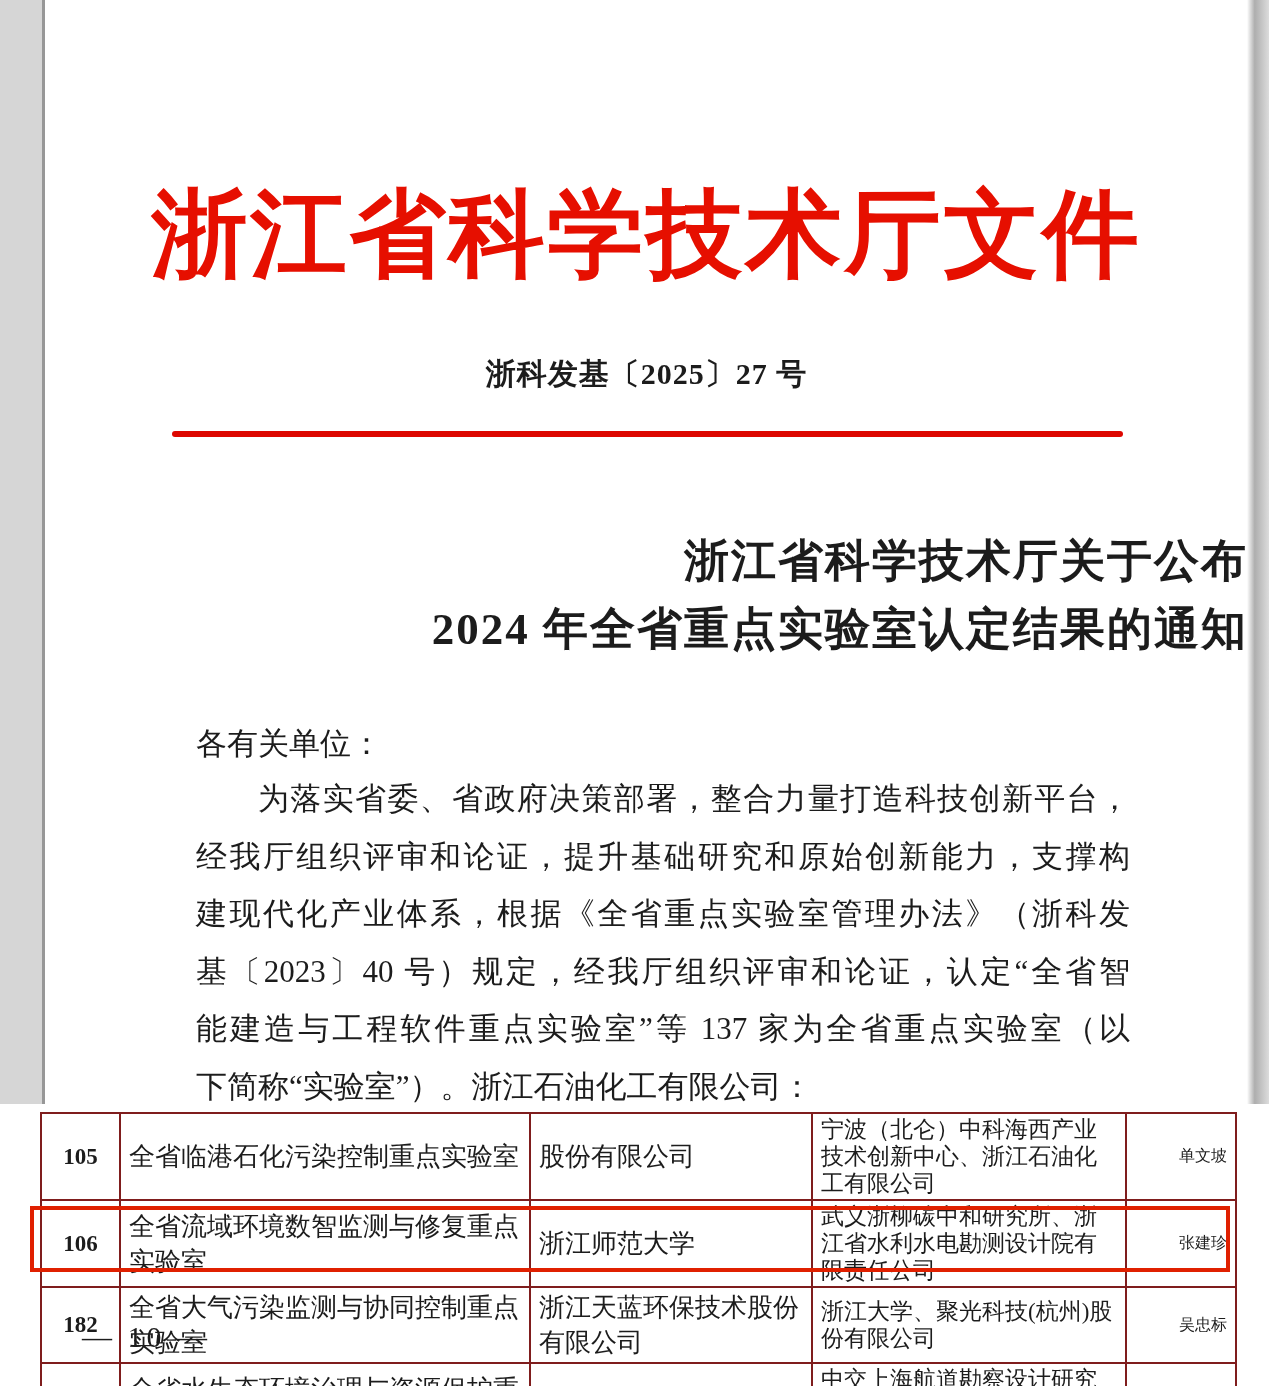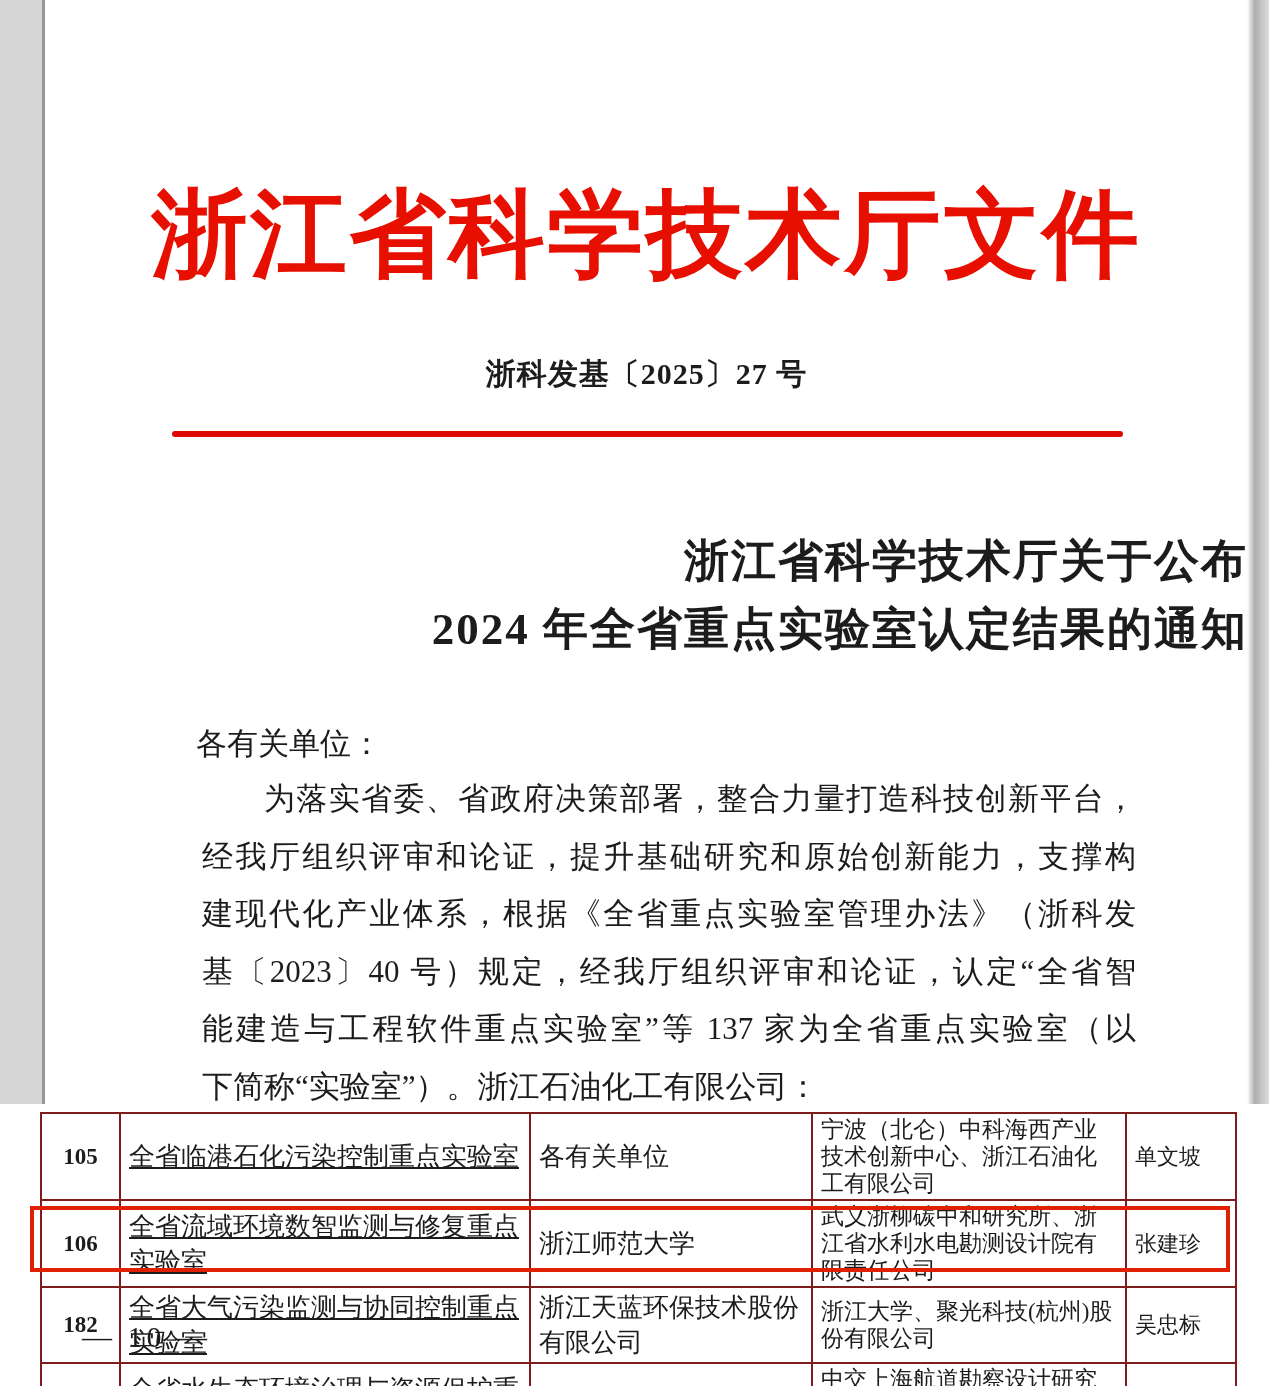--- a/index.html
+++ b/index.html
@@ -37,21 +37,21 @@
   .notice-title{
     position:absolute;left:45px;width:1203px;text-align:right;
     font-weight:900;font-size:45px;letter-spacing:2px;white-space:nowrap;
   }
   .notice-l1{top:531px;}
   .notice-l2{top:599px;}
   .salutation{
     position:absolute;left:196px;top:724px;font-size:31px;line-height:40px;
   }
   .body-block{
-    position:absolute;left:202px;top:770px;width:934px;
+    position:absolute;left:196px;top:770px;width:934px;
     font-size:31px;line-height:57.5px;
   }
   .body-line{
     text-align:justify;text-align-last:justify;white-space:nowrap;
   }
   .body-line.first{text-indent:62px;}
   .body-line.last{text-align-last:left;}
   
   .table-band{
     position:absolute;left:0;top:1104px;width:1269px;height:282px;background:#ffffff;
@@ -65,24 +65,24 @@
     border:2px solid #7f1d1d;
     padding:2px 8px;
     overflow:hidden;
     vertical-align:middle;
   }
   table.lab-table tr:nth-child(1){height:54px;}
   table.lab-table tr:nth-child(2){height:46px;}
   table.lab-table tr:nth-child(3){height:50px;}
   table.lab-table tr:nth-child(4){height:48px;}
   td.col-no{width:61px;text-align:center;font-size:23px;font-weight:700;}
-  td.col-lab{width:392px;font-size:26px;padding-left:16px;text-decoration:underline;}
+  td.col-lab{width:392px;font-size:26px;padding-left:16px;}
   td.col-unit{width:264px;font-size:26px;padding-left:12px;}
   td.col-partners{width:296px;font-size:23px;line-height:27px;padding:2px 6px;}
-  td.col-director{width:92px;text-align:left;font-size:22px;}
+  td.col-director{width:92px;text-align:right;font-size:16px;}
   .highlight-box{
     position:absolute;left:30px;top:1206px;width:1192px;height:58px;
     border:4px solid #e02000;background:transparent;pointer-events:none;
   }
   .page-number{
     position:absolute;left:82px;top:1320px;font-size:30px;letter-spacing:4px;
   }
 </style>
 </head>
 <body>
@@ -111,21 +111,21 @@
     <div class="body-line">能建造与工程软件重点实验室”等 137 家为全省重点实验室（以</div>
     <div class="body-line last">下简称“实验室”）。浙江石油化工有限公司：</div>
   </div>
 
   <div class="table-band">
     <table class="lab-table">
       <tbody>
           <tr>
             <td class="col-no">105</td>
             <td class="col-lab">全省临港石化污染控制重点实验室</td>
-            <td class="col-unit">各有关单位</td>
+            <td class="col-unit">股份有限公司</td>
             <td class="col-partners">宁波（北仑）中科海西产业技术创新中心、浙江石油化工有限公司</td>
             <td class="col-director">单文坡</td>
           </tr>
           <tr>
             <td class="col-no">106</td>
             <td class="col-lab">全省流域环境数智监测与修复重点实验室</td>
             <td class="col-unit">浙江师范大学</td>
             <td class="col-partners">武义浙柳碳中和研究所、浙江省水利水电勘测设计院有限责任公司</td>
             <td class="col-director">张建珍</td>
           </tr>

